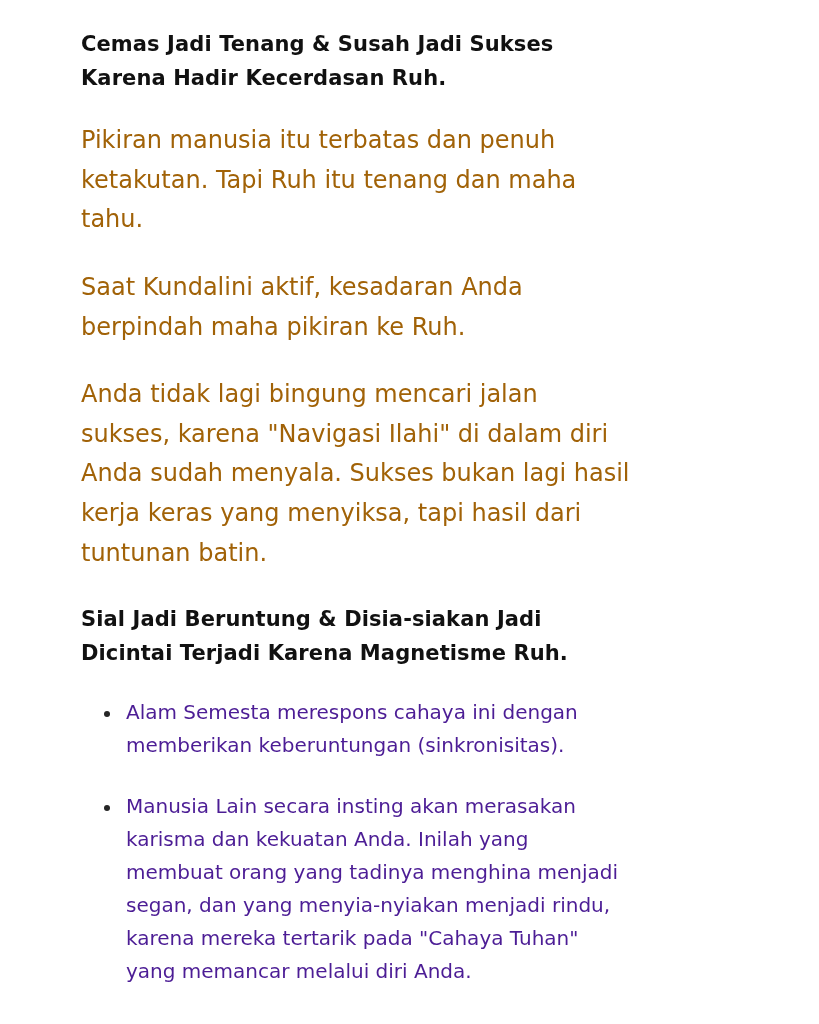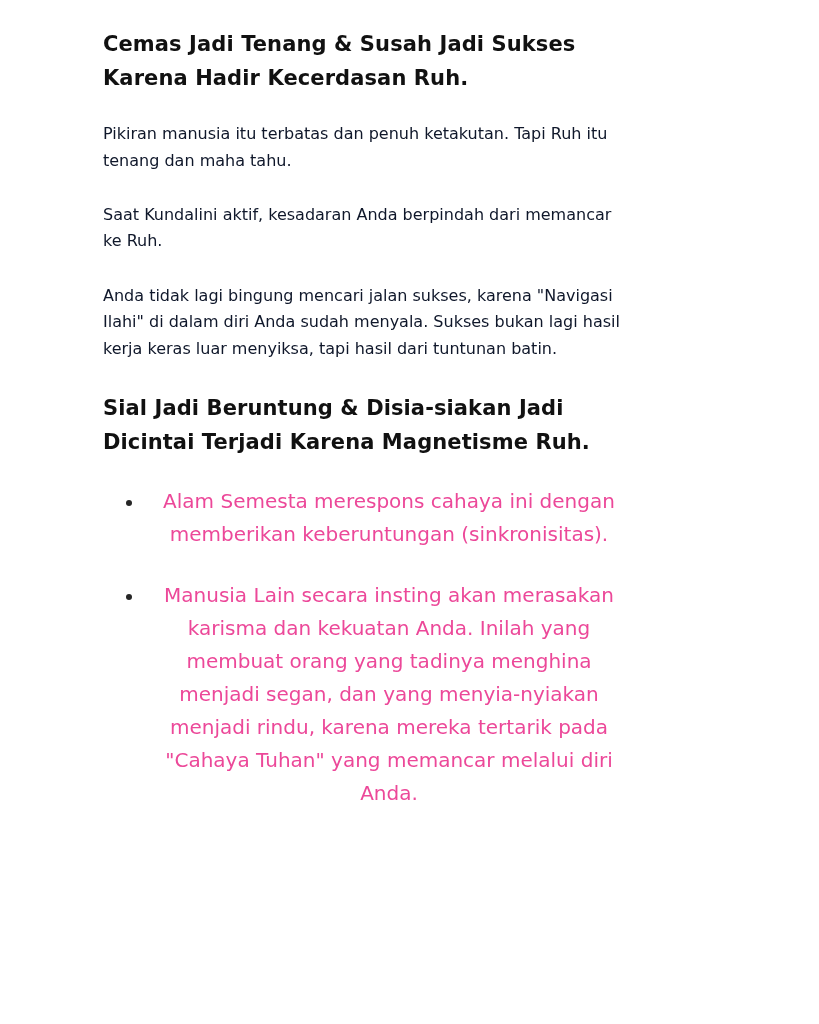--- a/index.html
+++ b/index.html
@@ -13,78 +13,77 @@
       width: 819px;
       height: 1024px;
       font-family: "DejaVu Sans", "Liberation Sans", sans-serif;
       overflow: hidden;
     }
 
     .page {
       width: 704px;
       height: 1024px;
       background: #ffffff;
-      padding: 28px 74px 0 103px;
+      padding: 28px 74px 0 81px;
     }
 
     .section-heading {
       font-size: 21px;
       line-height: 1.6;
       font-weight: 700;
       color: #111111;
       letter-spacing: 0.1px;
       margin: 0 0 26px 0;
     }
 
     .paragraph {
-      font-size: 16px;
+      font-size: 24px;
       line-height: 1.65;
       font-weight: 400;
-      color: #0f172a;
+      color: #a16207;
       margin: 0 0 28px 0;
     }
 
     .section-2 {
       margin-top: 30px;
     }
 
     .bullet-list {
       list-style: disc outside;
       padding-left: 41px;
       margin: 0;
     }
 
     .bullet-list li {
       font-size: 20px;
       line-height: 1.65;
       font-weight: 400;
-      color: #ec4899;
+      color: #4c1d95;
       margin: 0 0 28px 0;
       padding-left: 4px;
-      text-align: center;
     }
 
     .bullet-list li::marker {
       color: #262626;
       font-size: 18px;
     }
   </style>
 </head>
 <body>
 
 <div class="page">
 
   <section class="section-1">
     <h2 class="section-heading">Cemas Jadi Tenang &amp; Susah Jadi Sukses Karena Hadir Kecerdasan Ruh.</h2>
 
     <p class="paragraph">Pikiran manusia itu terbatas dan penuh ketakutan. Tapi Ruh itu tenang dan maha tahu.</p>
 
-    <p class="paragraph">Saat Kundalini aktif, kesadaran Anda berpindah dari memancar ke Ruh.</p>
+    <p class="paragraph">Saat Kundalini aktif, kesadaran Anda berpindah maha pikiran ke Ruh.</p>
 
-    <p class="paragraph">Anda tidak lagi bingung mencari jalan sukses, karena "Navigasi Ilahi" di dalam diri Anda sudah menyala. Sukses bukan lagi hasil kerja keras luar menyiksa, tapi hasil dari tuntunan batin.</p>
+    <p class="paragraph">Anda tidak lagi bingung mencari jalan sukses, karena "Navigasi Ilahi" di dalam diri Anda sudah menyala. Sukses bukan lagi hasil kerja keras yang menyiksa, tapi hasil dari tuntunan batin.</p>
   </section>
 
   <section class="section-2">
     <h2 class="section-heading">Sial Jadi Beruntung &amp; Disia-siakan Jadi Dicintai Terjadi Karena Magnetisme Ruh.</h2>
 
 
     <ul class="bullet-list">
       <li>Alam Semesta merespons cahaya ini dengan memberikan keberuntungan (sinkronisitas).</li>
       <li>Manusia Lain secara insting akan merasakan karisma dan kekuatan Anda. Inilah yang membuat orang yang tadinya menghina menjadi segan, dan yang menyia-nyiakan menjadi rindu, karena mereka tertarik pada "Cahaya Tuhan" yang memancar melalui diri Anda.</li>
     </ul>

